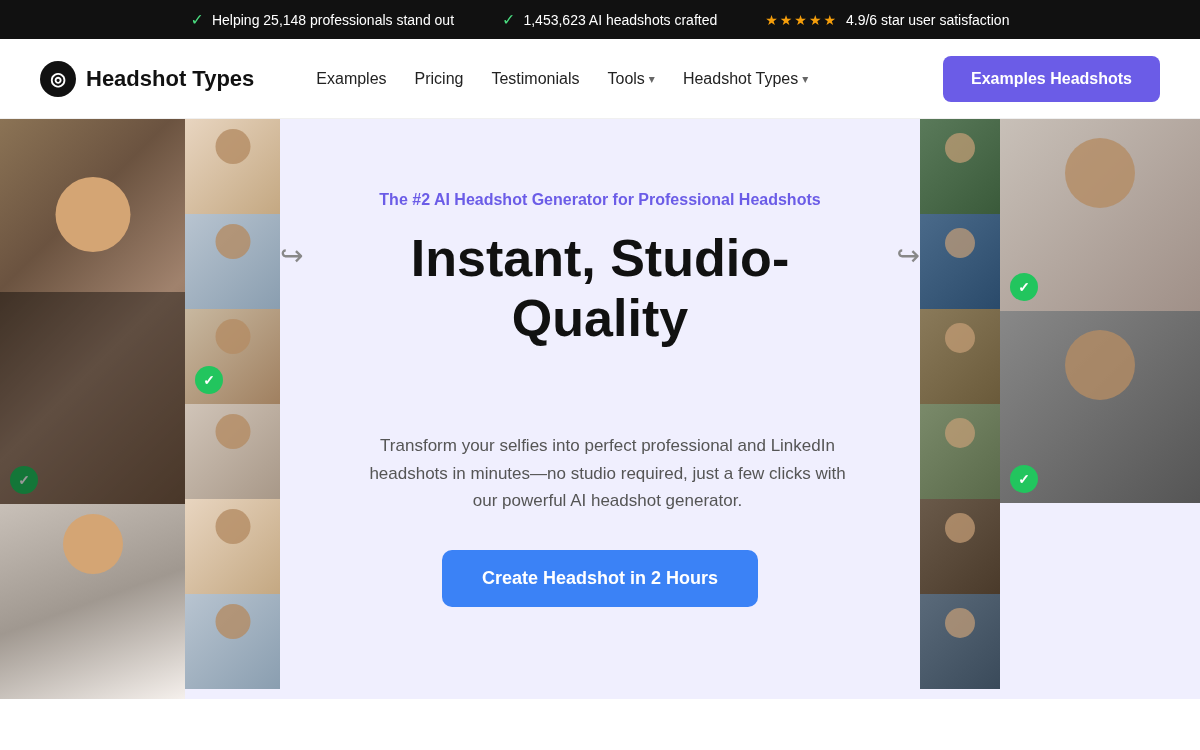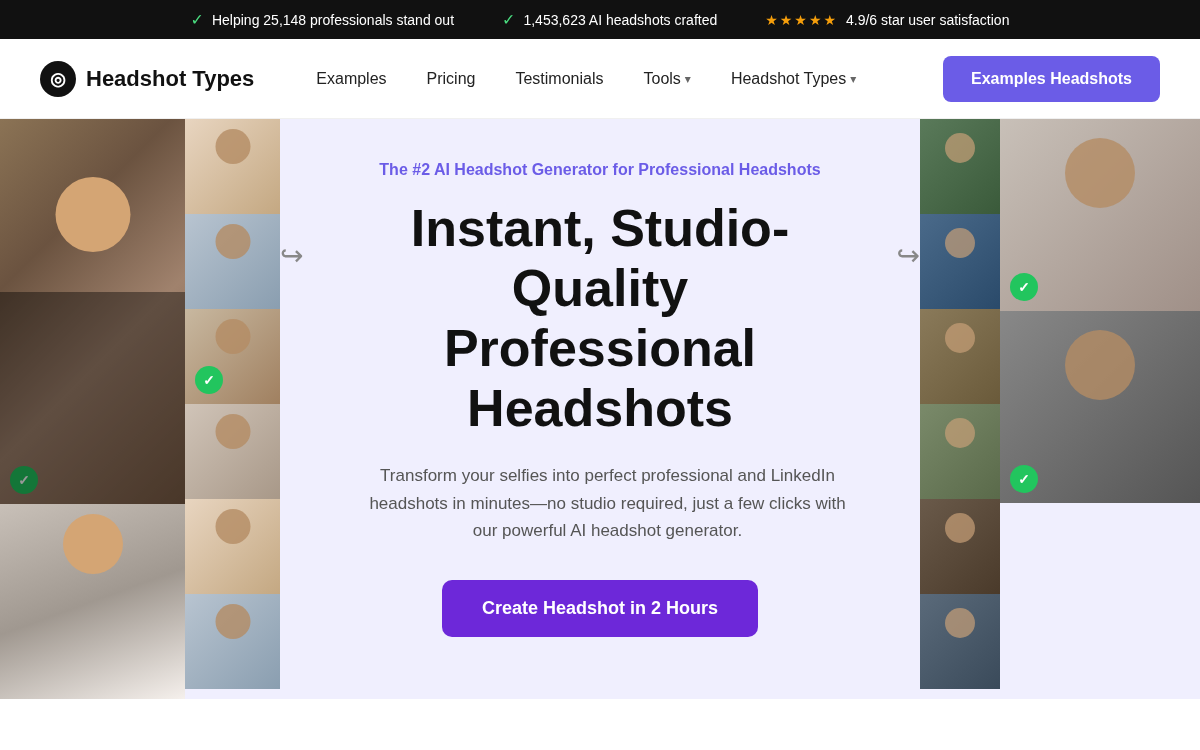--- a/index.html
+++ b/index.html
@@ -27,21 +27,21 @@
       padding: 0 40px;
       height: 80px;
       background: #fff;
       border-bottom: 1px solid #f0f0f0;
     }
     .logo { display: flex; align-items: center; gap: 10px; font-size: 22px; font-weight: 700; color: #111; text-decoration: none; margin-right: 48px; }
     .logo-icon {
       width: 36px; height: 36px; background: #111; border-radius: 50%;
       display: flex; align-items: center; justify-content: center; color: #fff; font-size: 18px;
     }
-    .nav-links { display: flex; align-items: center; gap: 12px; flex: 1; }
+    .nav-links { display: flex; align-items: center; gap: 0; flex: 1; }
     .nav-link {
       padding: 8px 14px; font-size: 16px; color: #222; text-decoration: none;
       border-radius: 6px; display: flex; align-items: center; gap: 4px; font-weight: 500;
       cursor: pointer;
     }
     .chevron { font-size: 12px; color: #666; }
     .btn-generate {
       background: #6b5ce7; color: #fff; border: none; padding: 14px 28px;
       border-radius: 8px; font-size: 16px; font-weight: 600; cursor: pointer;
       margin-left: auto;
@@ -248,21 +248,21 @@
       margin-bottom: 24px;
     }
     .hero-desc {
       font-size: 17px;
       color: #555;
       line-height: 1.6;
       margin-bottom: 36px;
       margin-left: 15px;
     }
     .btn-cta {
-      background: #6d28d9;
+      background: #3b82f6;
       color: #fff;
       border: none;
       padding: 18px 40px;
       border-radius: 10px;
       font-size: 18px;
       font-weight: 600;
       cursor: pointer;
     }
   </style>
 </head>
@@ -334,21 +334,21 @@
       <div class="small-photo sp2"></div>
     </div>
   </div>
 
   <div class="arrow-left">↩</div>
 
   <div class="hero-content">
     <p class="hero-subtitle">The #2 AI Headshot Generator for Professional Headshots</p>
     <h1 class="hero-title">
       <span>Instant, Studio-Quality</span><br>
-      <span>Professional Headshots</span><br>
+      <br>
     </h1>
     <p class="hero-desc">Transform your selfies into perfect professional and LinkedIn headshots in minutes—no studio required, just a few clicks with our powerful AI headshot generator.</p>
     <button class="btn-cta">
       <span>Create Headshot in 2 Hours</span>
     </button>
   </div>
 
   <div class="arrow-right">↪</div>
 
   <div class="photo-grid-right">

